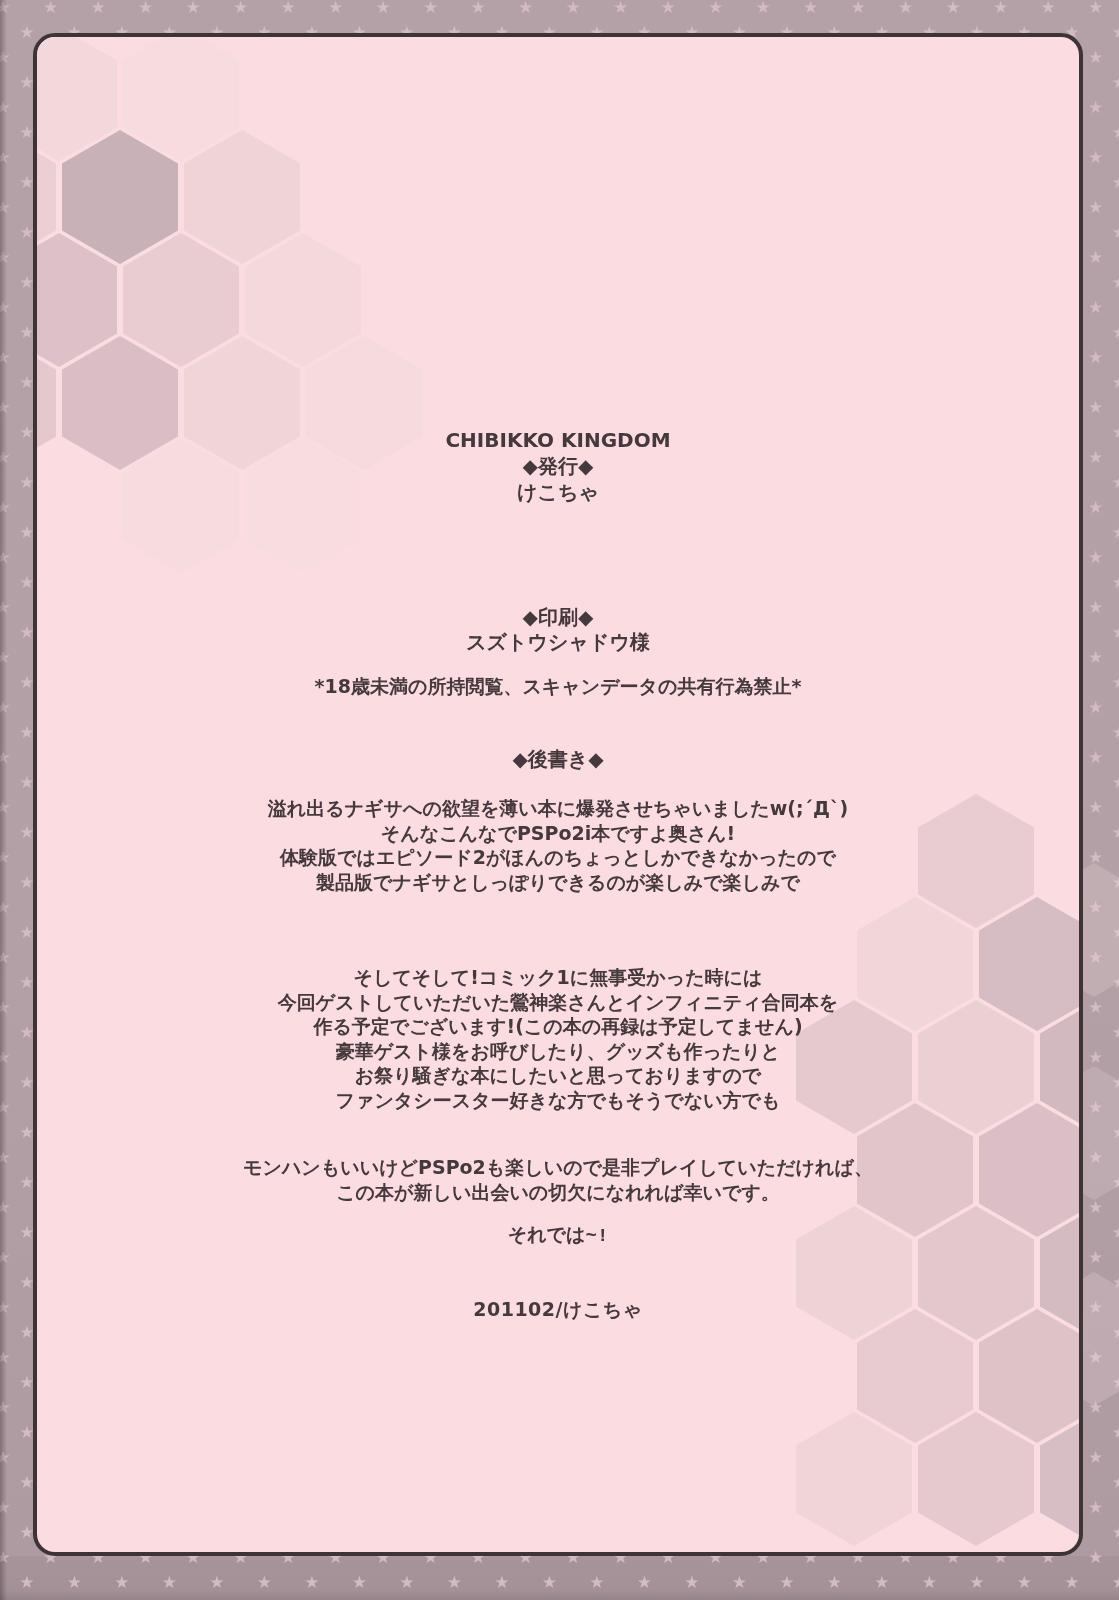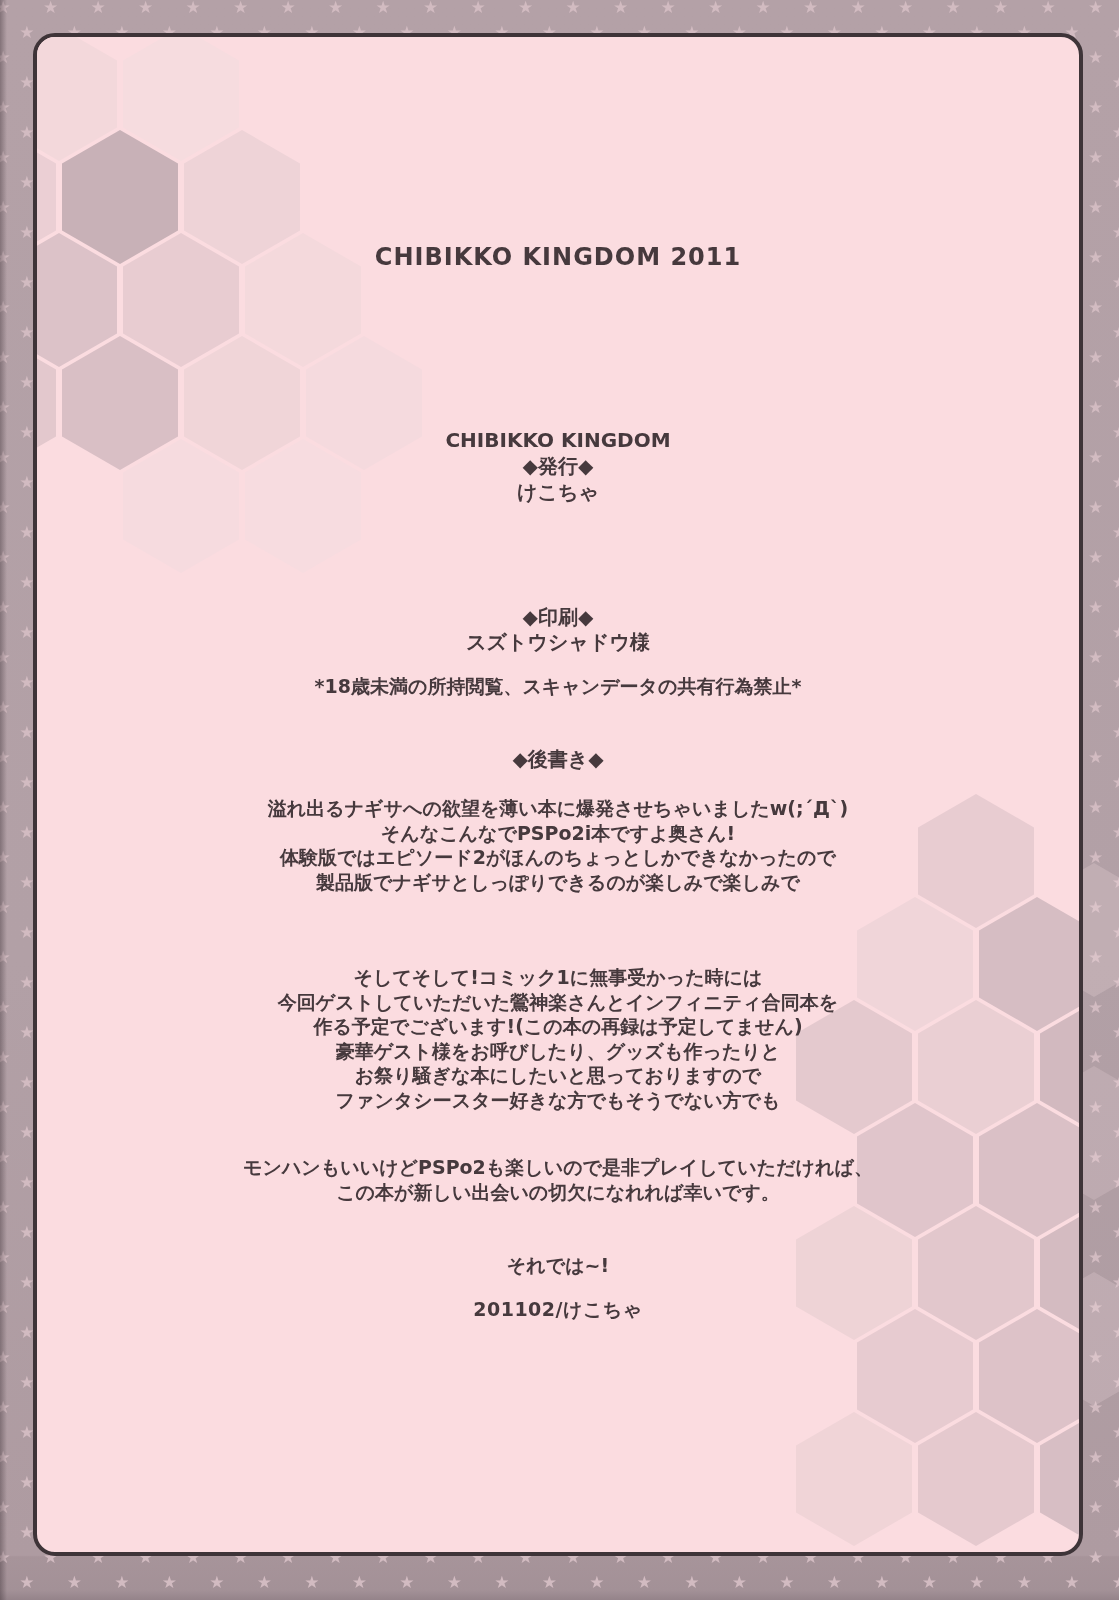--- a/index.html
+++ b/index.html
@@ -42,21 +42,21 @@
   }
   .title{top:206px;font-size:24px;line-height:29px;letter-spacing:1px;}
   .pub{top:390px;font-size:20px;line-height:26px;}
   .web{top:487px;font-size:20px;line-height:26px;letter-spacing:.5px;}
   .prn{top:568px;font-size:20px;line-height:25px;}
   .notice{top:636px;font-size:19px;line-height:26px;}
   .aw-head{top:709px;font-size:20px;line-height:26px;}
   .p1{top:759px;font-size:19px;line-height:24.5px;}
   .p2{top:928px;font-size:19px;line-height:24.5px;}
   .p3{top:1118px;font-size:19px;line-height:24.5px;}
-  .closing{top:1216px;font-size:19px;line-height:24.5px;}
+  .closing{top:1187px;font-size:19px;line-height:24.5px;font-family:Liberation Mono, monospace;}
   .sig{top:1260px;font-size:19px;line-height:24.5px;letter-spacing:.5px;}
 </style>
 </head>
 <body>
 
 <div id="stage">
   <div id="frame">
       <span class="star" style="left: 3px; top: 7px; font-size: 17px;">★</span>
       <span class="star" style="left: 50.5px; top: 7px; font-size: 17px;">★</span>
       <span class="star" style="left: 98px; top: 7px; font-size: 17px;">★</span>
@@ -530,21 +530,20 @@
         <div class="hex" style="width: 116px; height: 134px; left: 939px; top: 1236px; background: rgb(226, 199, 204);"></div>
         <div class="hex" style="width: 116px; height: 134px; left: 1061px; top: 1236px; background: rgb(212, 187, 193);"></div>
         <div class="hex" style="width: 116px; height: 134px; left: 878px; top: 1339px; background: rgb(231, 203, 208);"></div>
         <div class="hex" style="width: 116px; height: 134px; left: 1000px; top: 1339px; background: rgb(221, 194, 200);"></div>
         <div class="hex" style="width: 116px; height: 134px; left: 817px; top: 1442px; background: rgb(240, 212, 215);"></div>
         <div class="hex" style="width: 116px; height: 134px; left: 939px; top: 1442px; background: rgb(229, 201, 206);"></div>
         <div class="hex" style="width: 116px; height: 134px; left: 1061px; top: 1442px; background: rgb(215, 190, 196);"></div>
       </div>
 
     <div class="txt title">
-      <div>CHIBIKKO KINGDOM 2011</div>
     </div>
 
     <div class="txt pub">
       <div>CHIBIKKO KINGDOM</div>
       <div>◆発行◆</div>
       <div>けこちゃ</div>
     </div>
 
 
     <div class="txt prn">

